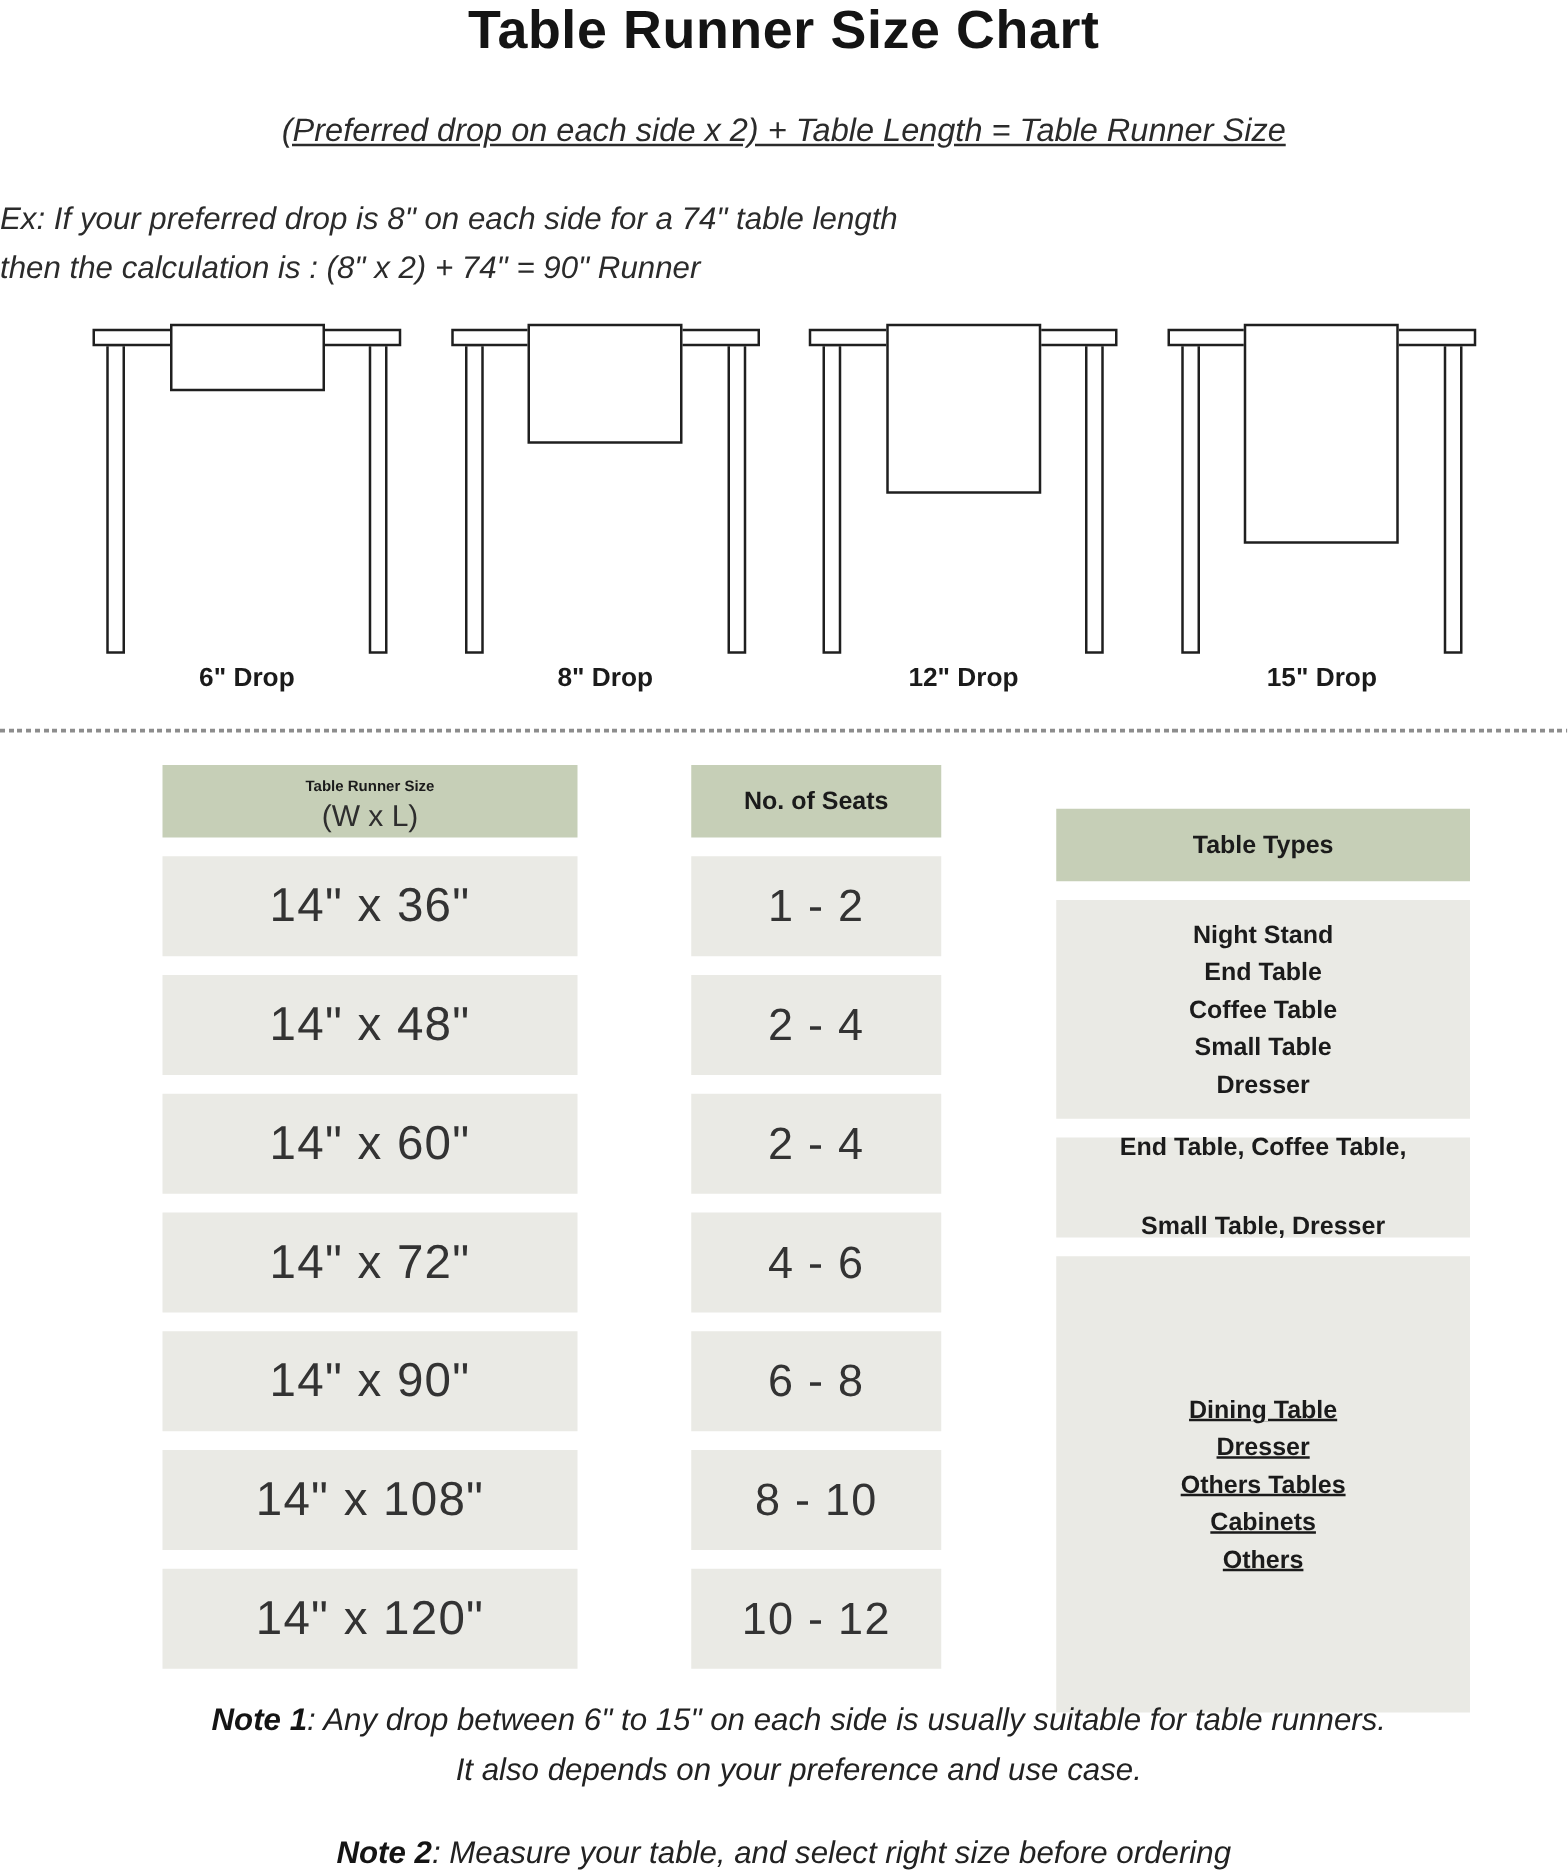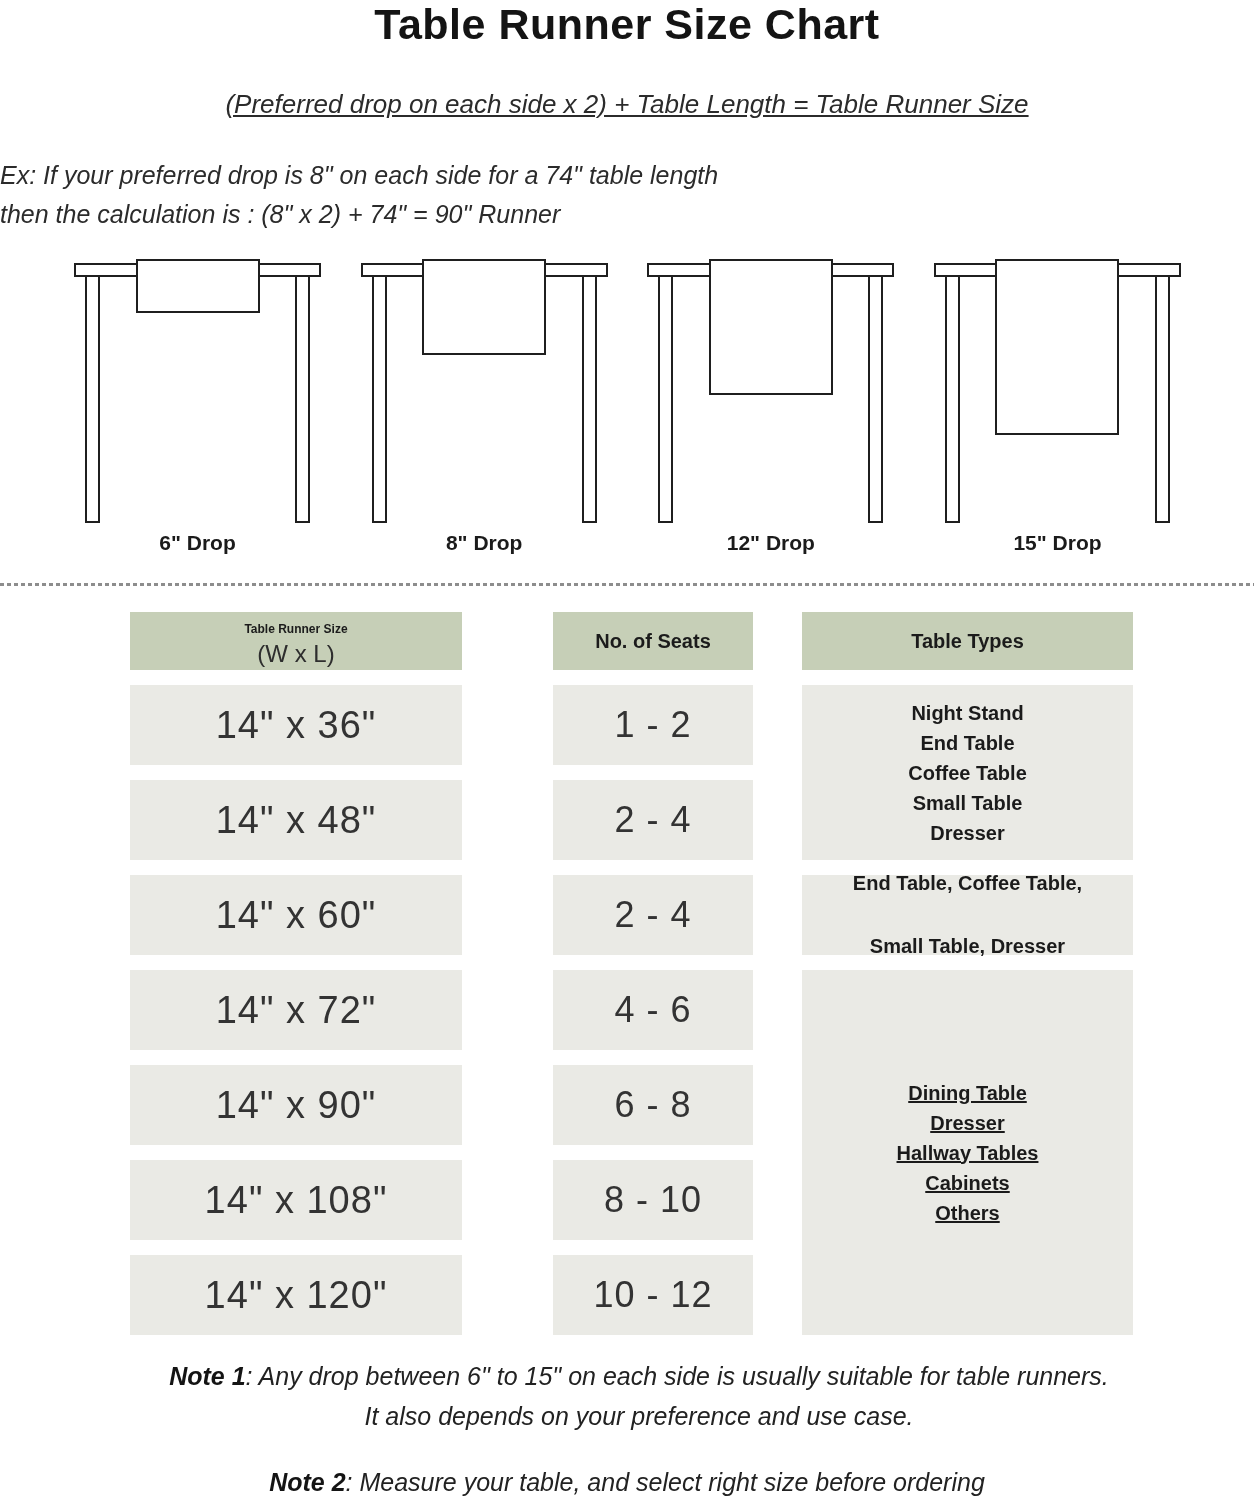--- a/index.html
+++ b/index.html
@@ -65,21 +65,21 @@
   
   .divider {
     position:absolute; top:583px; left:0; width:1254px; height:3px;
     background:repeating-linear-gradient(90deg,#8d8d8d 0 4px,transparent 4px 7px);
   }
 
   
   .chart-col { position:absolute; top:612px; }
   .col1 { left:130px; width:332px; }
   .col2 { left:553px; width:200px; }
-  .col3 { left:802px; width:331px; }
+  .col3 { left:845px; width:331px;margin-top:35px; }
 
   .hdr {
     height:58px; margin-bottom:15px;
     background:#c6cfb7;
     display:flex; flex-direction:column; align-items:center; justify-content:center;
     text-align:center;
   }
   .hdr-line1 { font-size:12px; font-weight:700; color:#1b1b1b; line-height:26px; }
   .hdr-line2 { font-size:24px; font-weight:400; color:#2e2e2e; line-height:24px; }
   .hdr-single { font-size:20px; font-weight:700; color:#1b1b1b; }
@@ -207,21 +207,21 @@
       <div>Small Table</div>
       <div>Dresser</div>
     </div>
     <div class="type-box type-box-2">
       <div>End Table, Coffee Table,</div>
       <div>Small Table, Dresser</div>
     </div>
     <div class="type-box type-box-3">
       <div>Dining Table</div>
       <div>Dresser</div>
-      <div>Hallway Tables</div>
+      <div>Others Tables</div>
       <div>Cabinets</div>
       <div>Others</div>
     </div>
   </div>
 
   <p class="note note1"><b>Note 1</b><span>: Any drop between 6" to 15" on each side is usually suitable for table runners.</span><br><span>It also depends on your preference and use case.</span></p>
 
   <p class="note note2"><b>Note 2</b><span>: Measure your table, and select right size before ordering</span></p>
 
 </div>

